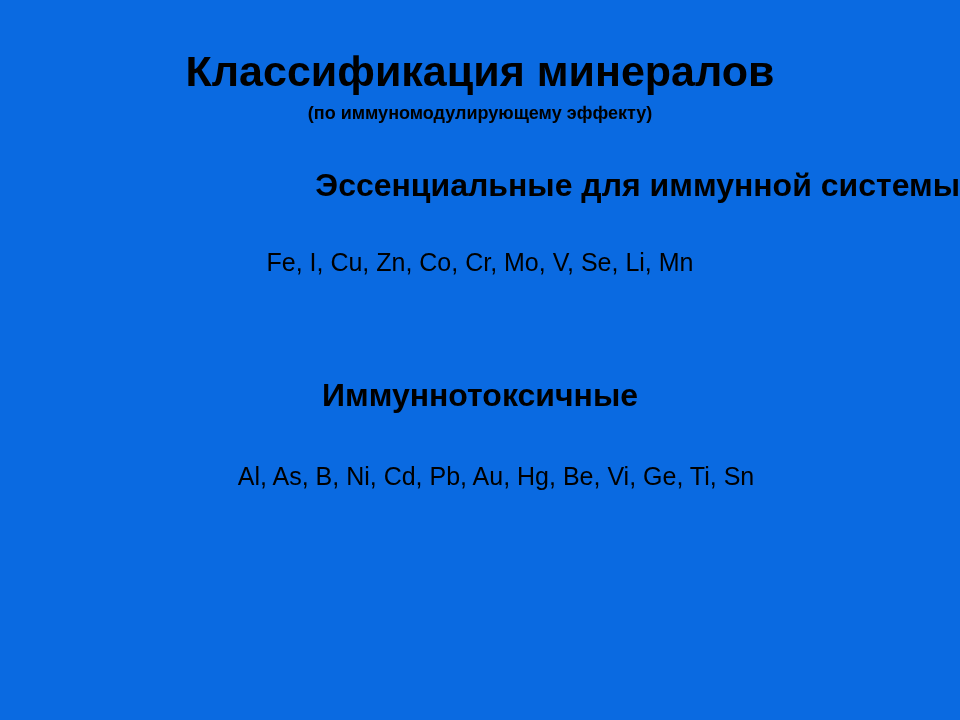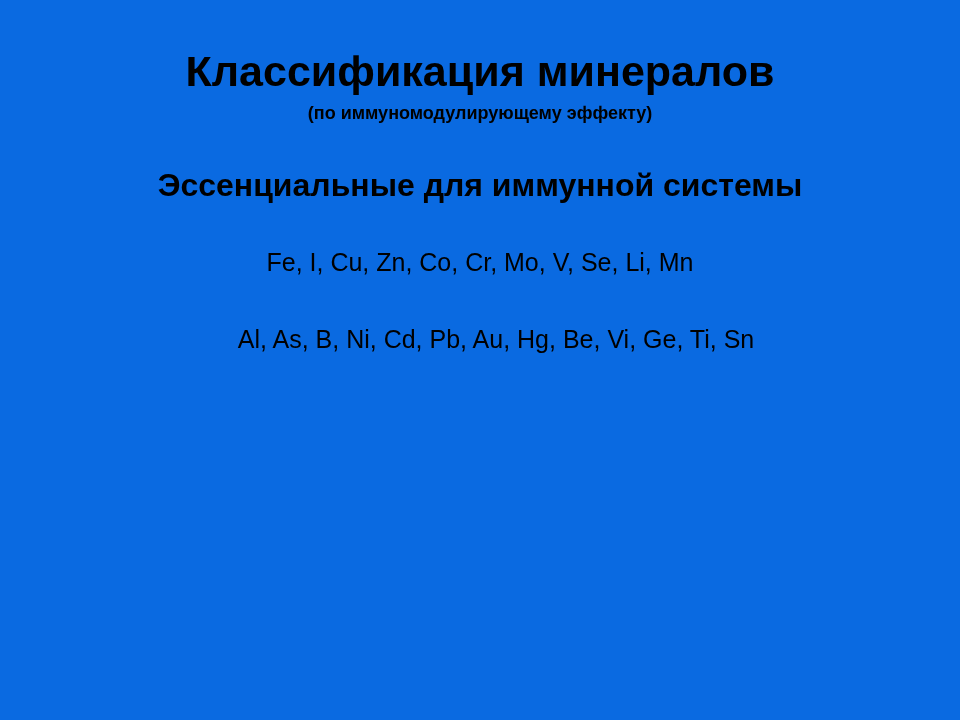--- a/index.html
+++ b/index.html
@@ -39,20 +39,21 @@
     margin-top: 8px;
   }
   .section-heading {
     text-align: center;
     font-size: 32px;
     font-weight: bold;
     color: #000000;
   }
   .section-heading.essential {
     margin-top: 42px;
+    text-align: right;
   }
   .section-heading.toxic {
     margin-top: 100px;
   }
   .element-list {
     text-align: center;
     font-size: 25px;
     font-weight: normal;
     color: #000000;
   }
@@ -71,16 +72,17 @@
 
   <div class="title-block">
     <div class="title-main">Классификация минералов</div>
     <div class="title-sub">(по иммуномодулирующему эффекту)</div>
   </div>
 
   <div class="section-heading essential">Эссенциальные для иммунной системы</div>
 
   <div class="element-list essential-list">Fe, I, Cu, Zn, Co, Cr, Mo, V, Se, Li, Mn</div>
 
+  <div class="section-heading toxic">Иммуннотоксичные</div>
 
   <div class="element-list toxic-list">Al, As, B, Ni, Cd, Pb, Au, Hg, Be, Vi, Ge, Ti, Sn</div>
 
 </div>
 
 </body></html>

